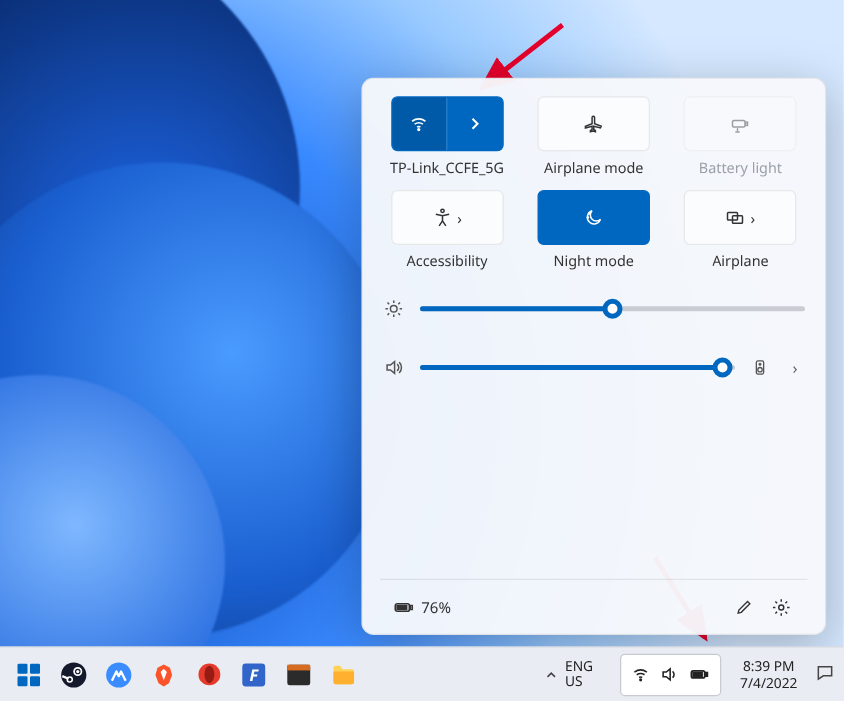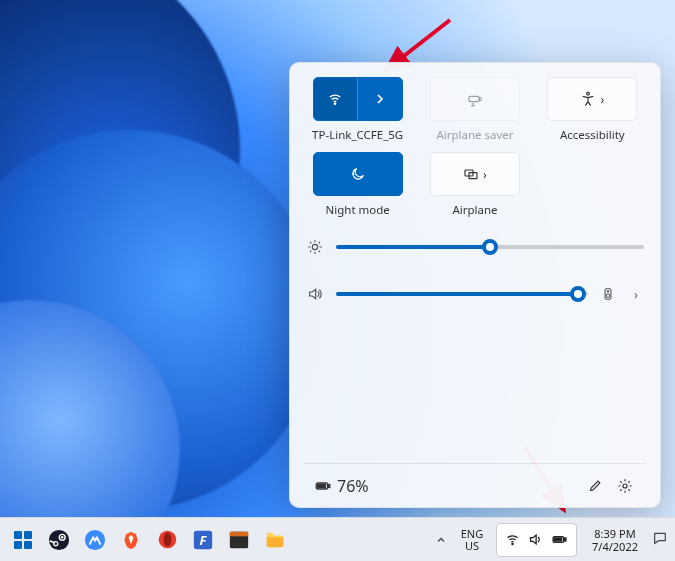--- a/index.html
+++ b/index.html
@@ -58,40 +58,40 @@
   .track { position: relative; flex: 1; height: 4px; background: #c9cdd3; border-radius: 2px; }
   .fill { position: absolute; left:0; top:0; height:100%; background:#0067c0; border-radius:2px; }
   .thumb { position:absolute; top:50%; width:16px; height:16px; background:#fff; border:4px solid #0067c0; border-radius:50%; transform:translate(-50%,-50%); }
   .tail-icon { width: 16px; color:#555; display:flex; justify-content:center; }
 
   .panel-footer {
     margin-top: auto;
     border-top: 1px solid rgba(0,0,0,0.08);
     height: 44px;
     display:flex; align-items:center; padding: 0 6px;
-    font-size: 16px; color:#333;
+    font-size: 12px; color:#333;
   }
   .panel-footer .spacer { flex:1; }
   .ficon { width: 30px; height: 30px; display:flex; align-items:center; justify-content:center; border-radius:4px; cursor:pointer; }
 
   
   .arrow { position:absolute; pointer-events:none; }
   .arrow svg { overflow: visible; }
 
   
   .taskbar {
     position:absolute; left:0; right:0; bottom:0; height:44px;
     background: #e9edf3; border-top: 1px solid rgba(0,0,0,0.08);
     display:flex; align-items:center;
   }
   .tb-left { display:flex; align-items:center; gap:2px; padding-left:6px; }
   .tb-icon { width:34px; height:34px; display:flex; align-items:center; justify-content:center; border-radius:4px; cursor:pointer; }
   .tb-right { margin-left:auto; display:flex; align-items:center; height:100%; }
   .tray-arrow { width:22px; text-align:center; color:#444; cursor:pointer; }
-  .lang { width:40px; text-align:center; font-size:11px; line-height:12px; color:#222; cursor:pointer; }
+  .lang { width:40px; font-size:11px; line-height:12px; color:#222; cursor:pointer; }
   .sys-tray {
     display:flex; align-items:center; gap:8px; height:34px; padding:0 8px; margin:0 4px;
     background:#fff; border:1px solid #c7cbd1; border-radius:4px; cursor:pointer;
   }
   .clock { width:68px; text-align:center; font-size:11px; line-height:13px; color:#222; cursor:pointer; }
   .notif { width:26px; text-align:center; color:#444; cursor:pointer; padding-right:4px; }
 
   
   .start-grid { display:grid; grid-template-columns:repeat(2,8px); grid-template-rows:repeat(2,8px); gap:2px; }
   .start-grid span { background:#0067c0; border-radius:1px; }
@@ -140,30 +140,38 @@
         <div class="half right">
           <svg viewBox="0 0 24 24" width="14" height="14" fill="none" stroke="currentColor" stroke-width="2.5">
               <path d="M9 6l6 6-6 6"></path>
             </svg>
         </div>
       </div>
       <div class="tile-label">TP-Link_CCFE_5G</div>
     </div>
 
 
+    <div class="tile-wrap">
+      <div class="tile">
+        <svg viewBox="0 0 24 24" fill="none" stroke="currentColor" stroke-width="1.8">
+            <path d="M21 15l-8-3V4.5a1.5 1.5 0 0 0-3 0V12l-8 3v2l8-2v4l-2 1v1.5l3-.8 3 .8V20l-2-1v-4l8 2z"></path>
+          </svg>
+      </div>
+      <div class="tile-label">Airplane mode</div>
+    </div>
 
     <div class="tile-wrap">
       <div class="tile disabled">
         <svg viewBox="0 0 24 24" fill="none" stroke="currentColor" stroke-width="1.8">
             <rect x="3" y="8" width="15" height="8" rx="2"></rect>
             <rect x="19" y="10" width="2" height="4"></rect>
             <path d="M9 18v2m-2 2h4" stroke-linecap="round"></path>
           </svg>
       </div>
-      <div class="tile-label disabled">Airplane saver</div>
+      <div class="tile-label disabled">Battery light</div>
     </div>
 
     <div class="tile-wrap">
       <div class="tile">
         <svg viewBox="0 0 24 24" fill="none" stroke="currentColor" stroke-width="1.8">
             <circle cx="12" cy="4" r="2"></circle>
             <path d="M4 8l8 2 8-2M12 10v6m-4 6l4-6 4 6"></path>
           </svg>
         <span class="chev">›</span>
       </div>

